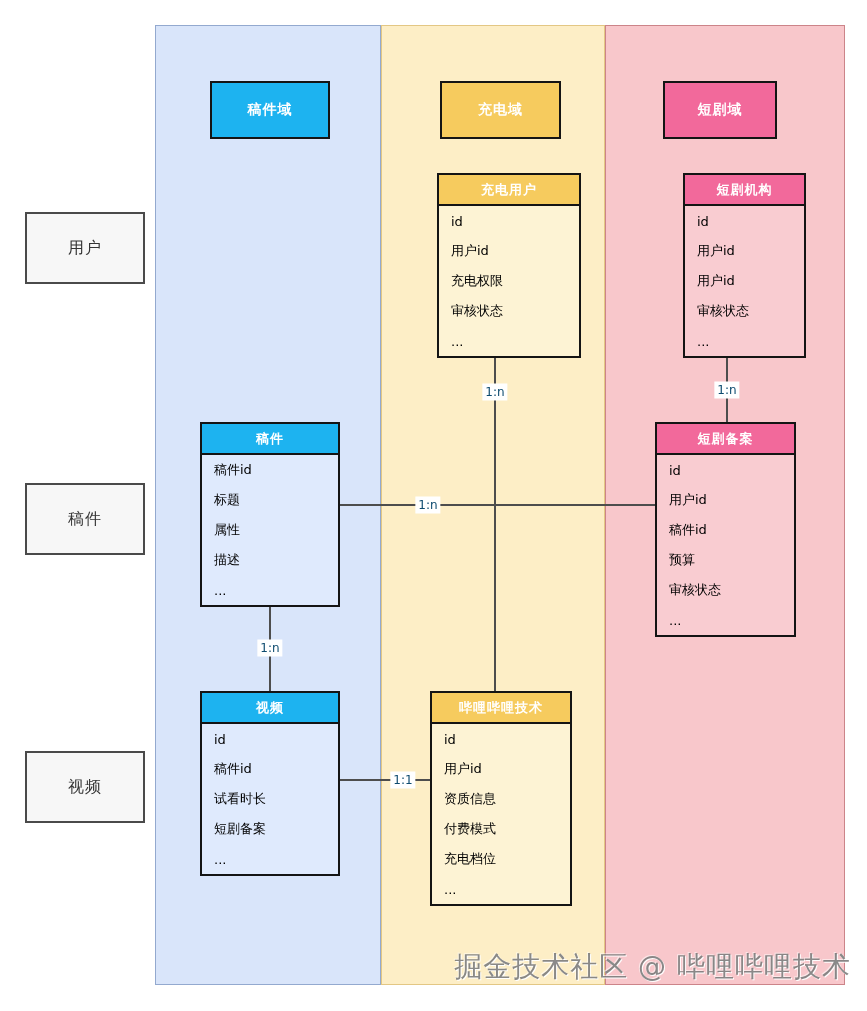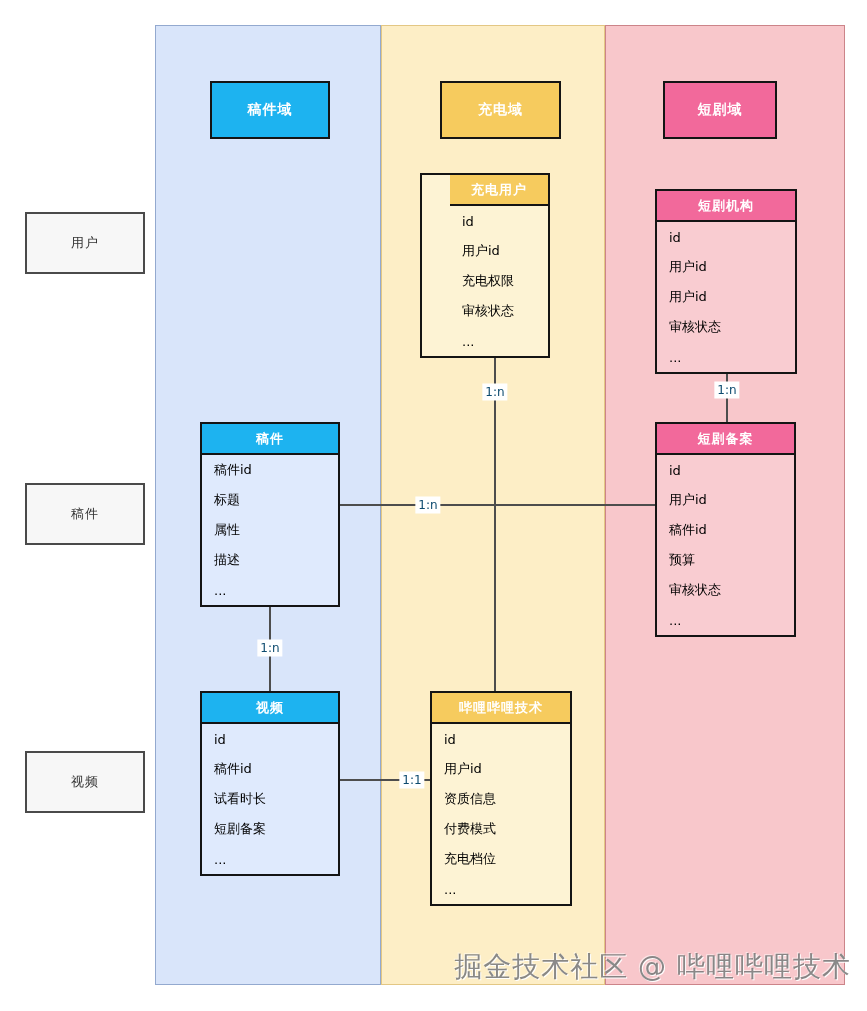--- a/index.html
+++ b/index.html
@@ -18,44 +18,44 @@
     position:absolute; top:43px; height:58px; border:2px solid #141414; box-sizing:border-box;
     display:flex; align-items:center; justify-content:center;
     color:#ffffff; font-size:14px; font-weight:600; letter-spacing:1px;margin-top:38px;
   }
   .dt-blue   { left:210px; width:120px; background:#1db3f0; }
   .dt-yellow { left:440px; width:121px; background:#f6cb5e; }
   .dt-pink   { left:663px; width:114px; background:#f2699b; }
 
   
   .side-label {
-    position:absolute; left:25px; width:120px; height:62px; box-sizing:border-box;
+    position:absolute; left:25px; width:120px; height:72px; box-sizing:border-box;
     background:#f7f7f7; border:2px solid #4a4a4a;
     display:flex; align-items:center; justify-content:center;
-    font-size:13px; color:#333333; letter-spacing:1px;
+    font-size:16px; color:#333333; letter-spacing:1px;
   }
   .sl-user { top:212px; } .sl-manuscript { top:483px; } .sl-video { top:751px; }
 
   
   .entity { position:absolute; border:2px solid #141414; box-sizing:border-box; }
   .entity-header {
     height:29px; display:flex; align-items:center; justify-content:center;
     color:#ffffff; font-size:13px; font-weight:600; letter-spacing:1px;
     border-bottom:2px solid #141414;
   }
   .field {
     height:30px; display:flex; align-items:center; padding-left:12px;
     font-size:13px; color:#000000;
   }
   .e-blue   { background:#dfeafd; } .e-blue   .entity-header { background:#1db3f0; }
   .e-yellow { background:#fdf3d4; } .e-yellow .entity-header { background:#f6cb5e; }
   .e-pink   { background:#f9ccd1; } .e-pink   .entity-header { background:#f2699b; }
 
-  #ent-charging-user  { left:420px; top:173px; width:130px;padding-left:28px; }
-  #ent-drama-org      { left:655px; top:173px; width:142px;margin-top:16px; }
+  #ent-charging-user  { left:437px; top:173px; width:144px; }
+  #ent-drama-org      { left:683px; top:173px; width:123px; }
   #ent-manuscript     { left:200px; top:422px; width:140px; }
   #ent-drama-record   { left:655px; top:422px; width:141px; }
   #ent-video          { left:200px; top:691px; width:140px; }
   #ent-video-charging { left:430px; top:691px; width:142px; }
 
   
   .cline { position:absolute; background:#4d4d4d; }
   .l1 { left:494px; top:352px; width:2px; height:339px; }
   .l2 { left:726px; top:352px; width:2px; height:70px;  }
   .l3 { left:340px; top:504px; width:315px; height:2px; }
@@ -64,21 +64,21 @@
 
   
   .conn-label {
     position:absolute; transform:translate(-50%,-50%);
     background:#ffffff; color:#0c4a6e; font-size:12px; line-height:1.25; padding:1px 3px;
   }
   .cl1 { left:495px; top:392px; }
   .cl2 { left:727px; top:390px; }
   .cl3 { left:428px; top:505px; }
   .cl4 { left:270px; top:648px; }
-  .cl5 { left:412px; top:780px; }
+  .cl5 { left:403px; top:780px; }
 
   
   .watermark {
     position:absolute; right:16px; top:948px;
     font-size:28px; letter-spacing:1px;
     color:rgba(112,112,112,0.82);
     text-shadow:1px 1px 0 rgba(255,255,255,0.95), -1px -1px 0 rgba(255,255,255,0.55);
     white-space:nowrap;
   }
 </style>

